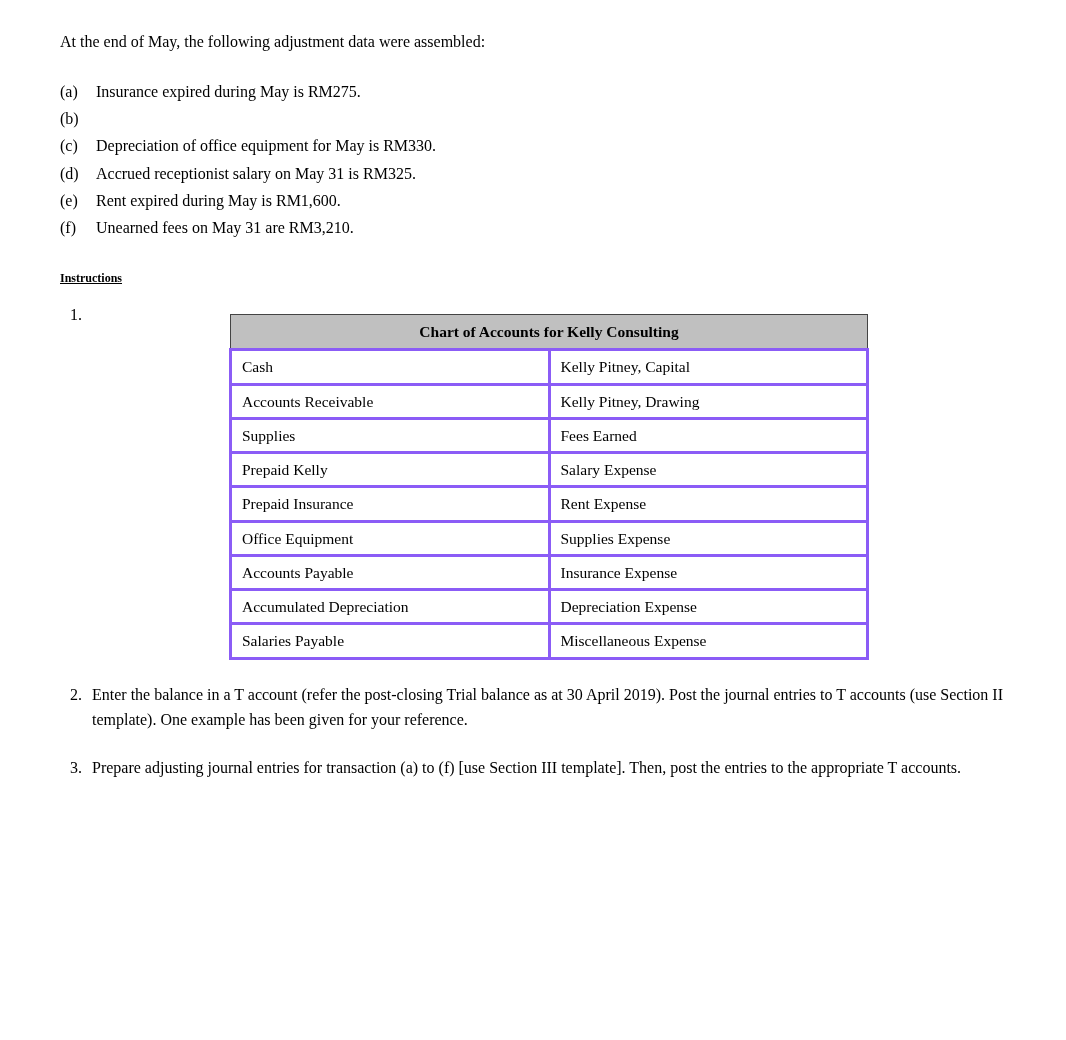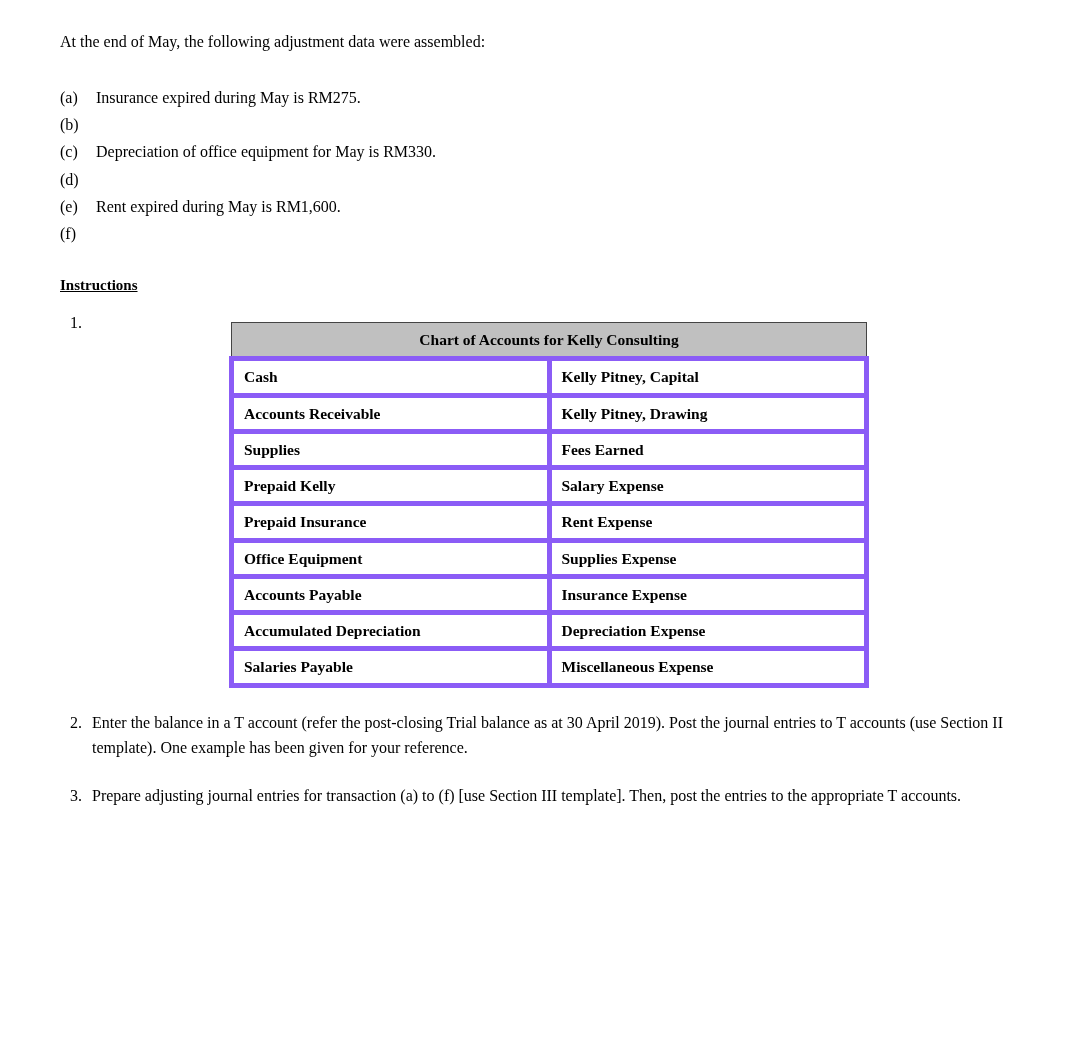--- a/index.html
+++ b/index.html
@@ -9,40 +9,40 @@
     }
     body {
       background: #fff;
       font-family: "Times New Roman", Times, serif;
       font-size: 16px;
       color: #000;
       padding: 30px 60px 40px 60px;
       max-width: 1066px;
     }
     .intro-text {
-      margin-bottom: 30px;
+      margin-bottom: 24px;
       line-height: 1.5;
     }
     .adjustment-list {
       list-style: none;
       margin-bottom: 30px;
       line-height: 1.7;
     }
     .adjustment-list li {
       display: flex;
       gap: 8px;
       line-height: 1.7;
     }
     .adjustment-list li .label {
       min-width: 28px;
     }
     .instructions-heading {
       font-weight: bold;
       text-decoration: underline;
-      font-size: 15px;
+      font-size: 12px;
       margin-bottom: 16px;
       margin-top: 8px;
     }
     .numbered-list {
       list-style: none;
       padding: 0;
     }
     .numbered-list > li {
       display: flex;
       gap: 10px;
@@ -67,25 +67,24 @@
       width: 640px;
     }
     .chart-table .header-row td {
       background-color: #c0c0c0;
       text-align: center;
       font-weight: bold;
       padding: 5px 27px;
       border: 1px solid #444;
     }
     .chart-table td {
-      border: 5px solid #8b5cf6;
+      border: 3px solid #8b5cf6;
       padding: 4px 10px;
       font-size: 15.5px;
       line-height: 1.5;
-      font-weight: bold;
     }
     .chart-table .data-row td {
       width: 50%;
     }
   </style>
 </head>
 <body>
 
 <p class="intro-text">At the end of May, the following adjustment data were assembled:</p>
 
@@ -96,27 +95,29 @@
     </li>
     <li>
       <span class="label">(b)</span>
     </li>
     <li>
       <span class="label">(c)</span>
       <span>Depreciation of office equipment for May is RM330.</span>
     </li>
     <li>
       <span class="label">(d)</span>
+      <span>Accrued receptionist salary on May 31 is RM325.</span>
     </li>
     <li>
       <span class="label">(e)</span>
       <span>Rent expired during May is RM1,600.</span>
     </li>
     <li>
       <span class="label">(f)</span>
+      <span>Unearned fees on May 31 are RM3,210.</span>
     </li>
   </ul>
 
 <p class="instructions-heading">Instructions</p>
 
 <ol class="numbered-list" id="instr-list">
     <li>
       <span class="num">1.</span>
       <div class="content">
         <div class="chart-wrapper">

